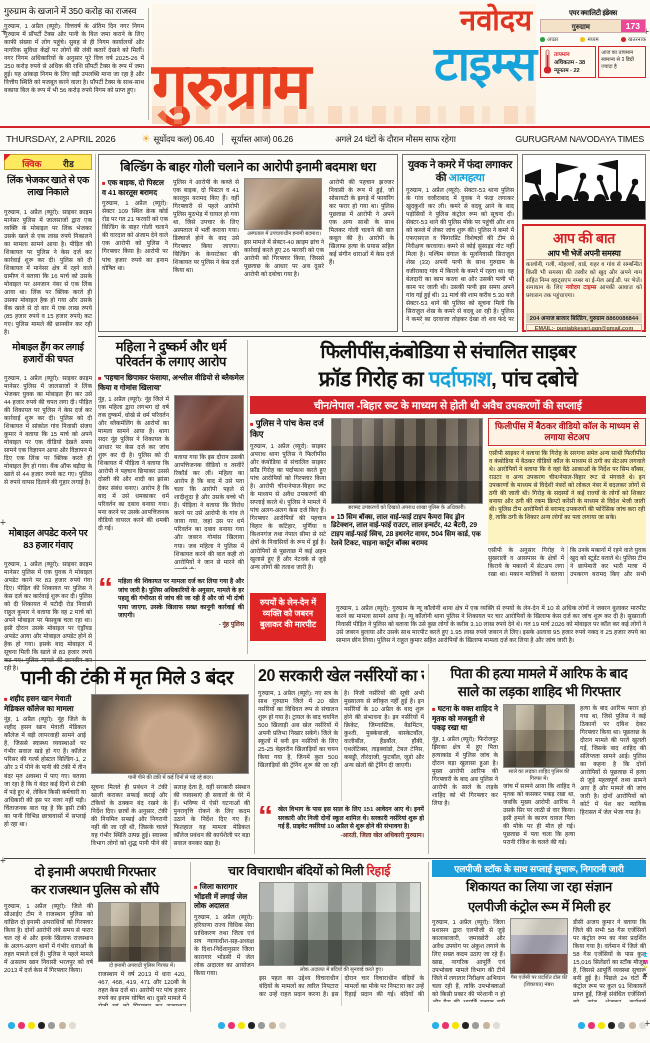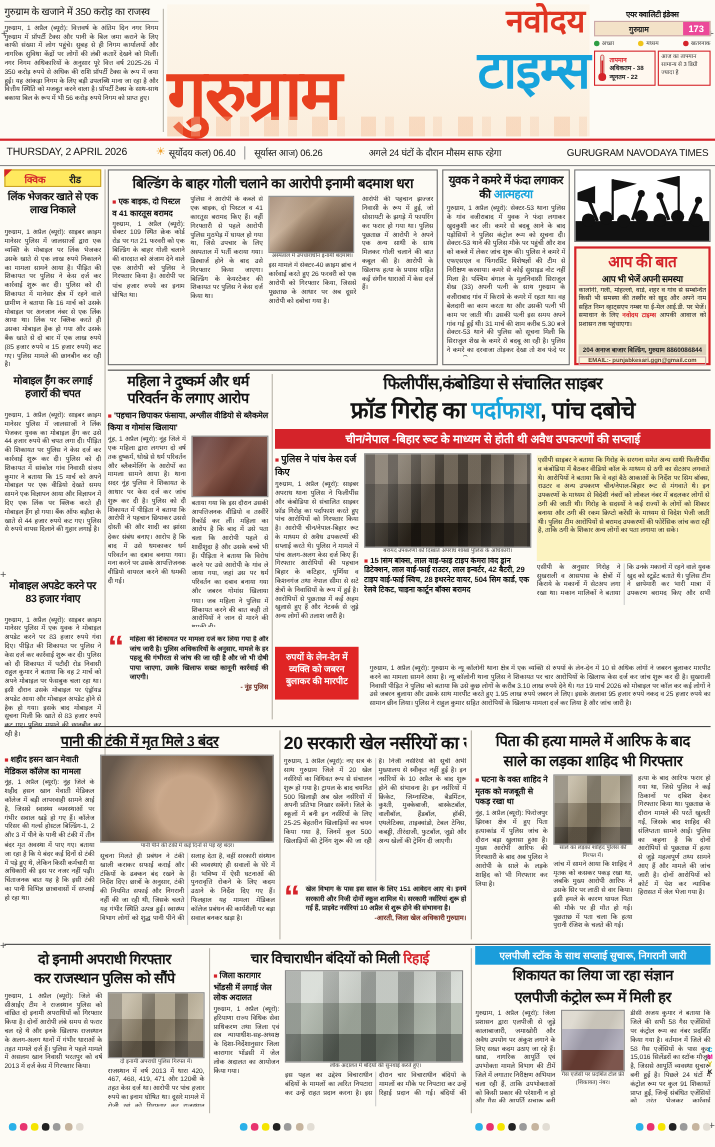--- a/index.html
+++ b/index.html
@@ -188,48 +188,49 @@
       </div>
     </div>
     <div class="quote" style="margin-top:4px;height:66px;">
       <span>महिला की शिकायत पर मामला दर्ज कर लिया गया है और जांच जारी है। पुलिस अधिकारियों के अनुसार, मामले के हर पहलू की गंभीरता से जांच की जा रही है और जो भी दोषी पाया जाएगा, उसके खिलाफ सख्त कानूनी कार्रवाई की जाएगी।</span>
       <span class="qattr">- नूंह पुलिस</span>
     </div>
   </div>
   <div class="vline" style="left:247px;top:340px;height:314px;"></div>
 
   <div class="abs" style="left:250px;top:338px;width:396px;height:318px;">
-    <div class="hlc nowrap" style="font-size:15px;letter-spacing:-.5px;">फिलीपींस,कंबोडिया से संचालित साइबर</div>
+    <div class="hlc nowrap" style="font-size:19px;letter-spacing:-.5px;">फिलीपींस,कंबोडिया से संचालित साइबर</div>
     <div class="hlc nowrap" style="font-size:21px;letter-spacing:-.5px;">
       <span>फ्रॉड गिरोह का </span><span class="txt-blue">पर्दाफाश</span><span>, पांच दबोचे</span>
     </div>
     <div class="banner-red nowrap" style="margin-top:4px;font-size:10.5px;padding:2px 0;">चीन/नेपाल -बिहार रूट के माध्यम से होती थी अवैध उपकरणों की सप्लाई</div>
     <div style="display:flex;gap:5px;margin-top:4px;">
       <div style="flex:0 0 76px;">
         <div class="sub" style="font-size:8.5px;"><span class="sq">■</span><span>पुलिस ने पांच केस दर्ज किए</span></div>
         <div class="bt" style="margin-top:2px;height:148px;">गुरुग्राम, 1 अप्रैल (ब्यूरो): साइबर अपराध थाना पुलिस ने फिलीपींस और कंबोडिया से संचालित साइबर फ्रॉड गिरोह का पर्दाफाश करते हुए पांच आरोपियों को गिरफ्तार किया है। आरोपी चीन/नेपाल-बिहार रूट के माध्यम से अवैध उपकरणों की सप्लाई करते थे। पुलिस ने मामले में पांच अलग-अलग केस दर्ज किए हैं। गिरफ्तार आरोपियों की पहचान बिहार के कटिहार, पूर्णिया व किशनगंज तथा नेपाल सीमा से सटे क्षेत्रों के निवासियों के रूप में हुई है। आरोपियों से पूछताछ में कई अहम खुलासे हुए हैं और नेटवर्क से जुड़े अन्य लोगों की तलाश जारी है।</div>
         <div style="margin-top:3px;background:#e02525;color:#fff;font-weight:700;font-size:8.2px;line-height:1.35;text-align:center;padding:4px 3px;height:48px;overflow:hidden;">रुपयों के लेन-देन में व्यक्ति को जबरन बुलाकर की मारपीट</div>
       </div>
       <div style="flex:0 0 152px;">
         <div class="photo ph-police" style="width:152px;height:86px;"></div>
         <div class="cap">बरामद उपकरणों को दिखाते अपराध शाखा पुलिस के अधिकारी।</div>
         <div class="sub" style="font-size:6.9px;margin-top:2px;height:56px;overflow:hidden;"><span class="sq">■</span><span>15 सिम बॉक्स, लाल वाई-फाई टाइप कैमरा विद ड्रोन डिटेक्शन, लाल वाई-फाई राउटर, लाल इन्वर्टर, 42 बैटरी, 29 टाइप वाई-फाई स्विच, 28 इथरनेट वायर, 504 सिम कार्ड, एक रेलवे टिकट, चाइना कार्टून बॉक्स बरामद</span></div>
         <div class="bt" style="position:absolute;left:86px;top:266px;width:310px;height:50px;">गुरुग्राम, 1 अप्रैल (ब्यूरो): गुरुग्राम के न्यू कॉलोनी थाना क्षेत्र में एक व्यक्ति से रुपयों के लेन-देन में 10 से अधिक लोगों ने जबरन बुलाकर मारपीट करने का मामला सामने आया है। न्यू कॉलोनी थाना पुलिस ने शिकायत पर चार आरोपियों के खिलाफ केस दर्ज कर जांच शुरू कर दी है। सुखराली निवासी पीड़ित ने पुलिस को बताया कि उसे कुछ लोगों के करीब 3.10 लाख रुपये देने थे। गत 19 मार्च 2026 को मोबाइल पर कॉल कर कई लोगों ने उसे जबरन बुलाया और उसके साथ मारपीट करते हुए 1.95 लाख रुपये जबरन ले लिए। इसके अलावा 95 हजार रुपये नकद व 25 हजार रुपये का सामान छीन लिया। पुलिस ने राहुल कुमार सहित आरोपियों के खिलाफ मामला दर्ज कर लिया है और जांच जारी है।</div>
       </div>
       <div style="flex:1;">
+        <div style="border:1px solid #c33;color:#b3121a;background:#fdf2e3;font-weight:700;font-size:8.8px;text-align:center;line-height:1.25;padding:2px;height:28px;overflow:hidden;">फिलीपींस में बैठकर वीडियो कॉल के माध्यम से लगाया सेटअप</div>
         <div class="bt" style="margin-top:2px;height:96px;background:#fcf3c0;padding:1px;">एसीपी साइबर ने बताया कि गिरोह के सरगना समेत अन्य साथी फिलीपींस व कंबोडिया में बैठकर वीडियो कॉल के माध्यम से ठगी का सेटअप लगवाते थे। आरोपियों ने बताया कि वे वहां बैठे आकाओं के निर्देश पर सिम बॉक्स, राउटर व अन्य उपकरण चीन/नेपाल-बिहार रूट से मंगवाते थे। इन उपकरणों के माध्यम से विदेशी नंबरों को लोकल नंबर में बदलकर लोगों से ठगी की जाती थी। गिरोह के सदस्यों ने कई राज्यों के लोगों को शिकार बनाया और ठगी की रकम क्रिप्टो करेंसी के माध्यम से विदेश भेजी जाती थी। पुलिस टीम आरोपियों से बरामद उपकरणों की फोरेंसिक जांच करा रही है, ताकि ठगी के शिकार अन्य लोगों का पता लगाया जा सके।</div>
         <div class="bt bt2" style="margin-top:2px;height:38px;">एसीपी के अनुसार गिरोह ने सुखराली व आसपास के क्षेत्रों में किराये के मकानों में सेटअप लगा रखा था। मकान मालिकों ने बताया कि उनके मकानों में रहने वाले युवक खुद को स्टूडेंट बताते थे। पुलिस टीम ने छापेमारी कर भारी मात्रा में उपकरण बरामद किए और सभी आरोपियों को अदालत में पेश कर रिमांड पर लिया है।</div>
       </div>
     </div>
   </div>
 
   <div class="hrule" style="left:4px;top:660px;width:642px;background:#444;"></div>
 
   <div class="abs" style="left:4px;top:664px;width:246px;height:190px;">
-    <div class="hlc nowrap" style="font-size:13px;text-decoration:underline;">पानी की टंकी में मृत मिले 3 बंदर</div>
+    <div class="hlc nowrap" style="font-size:19px;">पानी की टंकी में मृत मिले 3 बंदर</div>
     <div style="display:flex;gap:5px;margin-top:4px;">
       <div style="flex:0 0 82px;">
         <div class="sub"><span class="sq">■</span><span>शहीद हसन खान मेवाती मेडिकल कॉलेज का मामला</span></div>
         <div class="bt" style="margin-top:2px;height:134px;">नूंह, 1 अप्रैल (ब्यूरो): नूंह जिले के शहीद हसन खान मेवाती मेडिकल कॉलेज में बड़ी लापरवाही सामने आई है, जिससे स्वास्थ्य व्यवस्थाओं पर गंभीर सवाल खड़े हो गए हैं। कॉलेज परिसर की गर्ल्स होस्टल बिल्डिंग-1, 2 और 3 में पीने के पानी की टंकी में तीन बंदर मृत अवस्था में पाए गए। बताया जा रहा है कि ये बंदर कई दिनों से टंकी में पड़े हुए थे, लेकिन किसी कर्मचारी या अधिकारी की इस पर नजर नहीं पड़ी। चिंताजनक बात यह है कि इसी टंकी का पानी विभिन्न छात्रावासों में सप्लाई हो रहा था।</div>
       </div>
       <div style="flex:1;">
         <div class="photo ph-tank" style="width:158px;height:80px;"></div>
         <div class="cap">पानी पीने की टंकी में कई दिनों से पड़े रहे बंदर।</div>
         <div class="bt bt2" style="margin-top:2px;height:66px;">सूचना मिलते ही प्रबंधन ने टंकी खाली कराकर सफाई कराई और टंकियों के ढक्कन बंद रखने के निर्देश दिए। छात्रों के अनुसार, टंकी की नियमित सफाई और निगरानी नहीं की जा रही थी, जिसके चलते यह गंभीर स्थिति उत्पन्न हुई। स्वास्थ्य विभाग लोगों को शुद्ध पानी पीने की सलाह देता है, वहीं सरकारी संस्थान की व्यवस्थाएं ही सवालों के घेरे में हैं। भविष्य में ऐसी घटनाओं की पुनरावृत्ति रोकने के लिए कदम उठाने के निर्देश दिए गए हैं। फिलहाल यह मामला मेडिकल कॉलेज प्रबंधन की कार्यशैली पर बड़ा सवाल बनकर खड़ा है।</div>
       </div>

